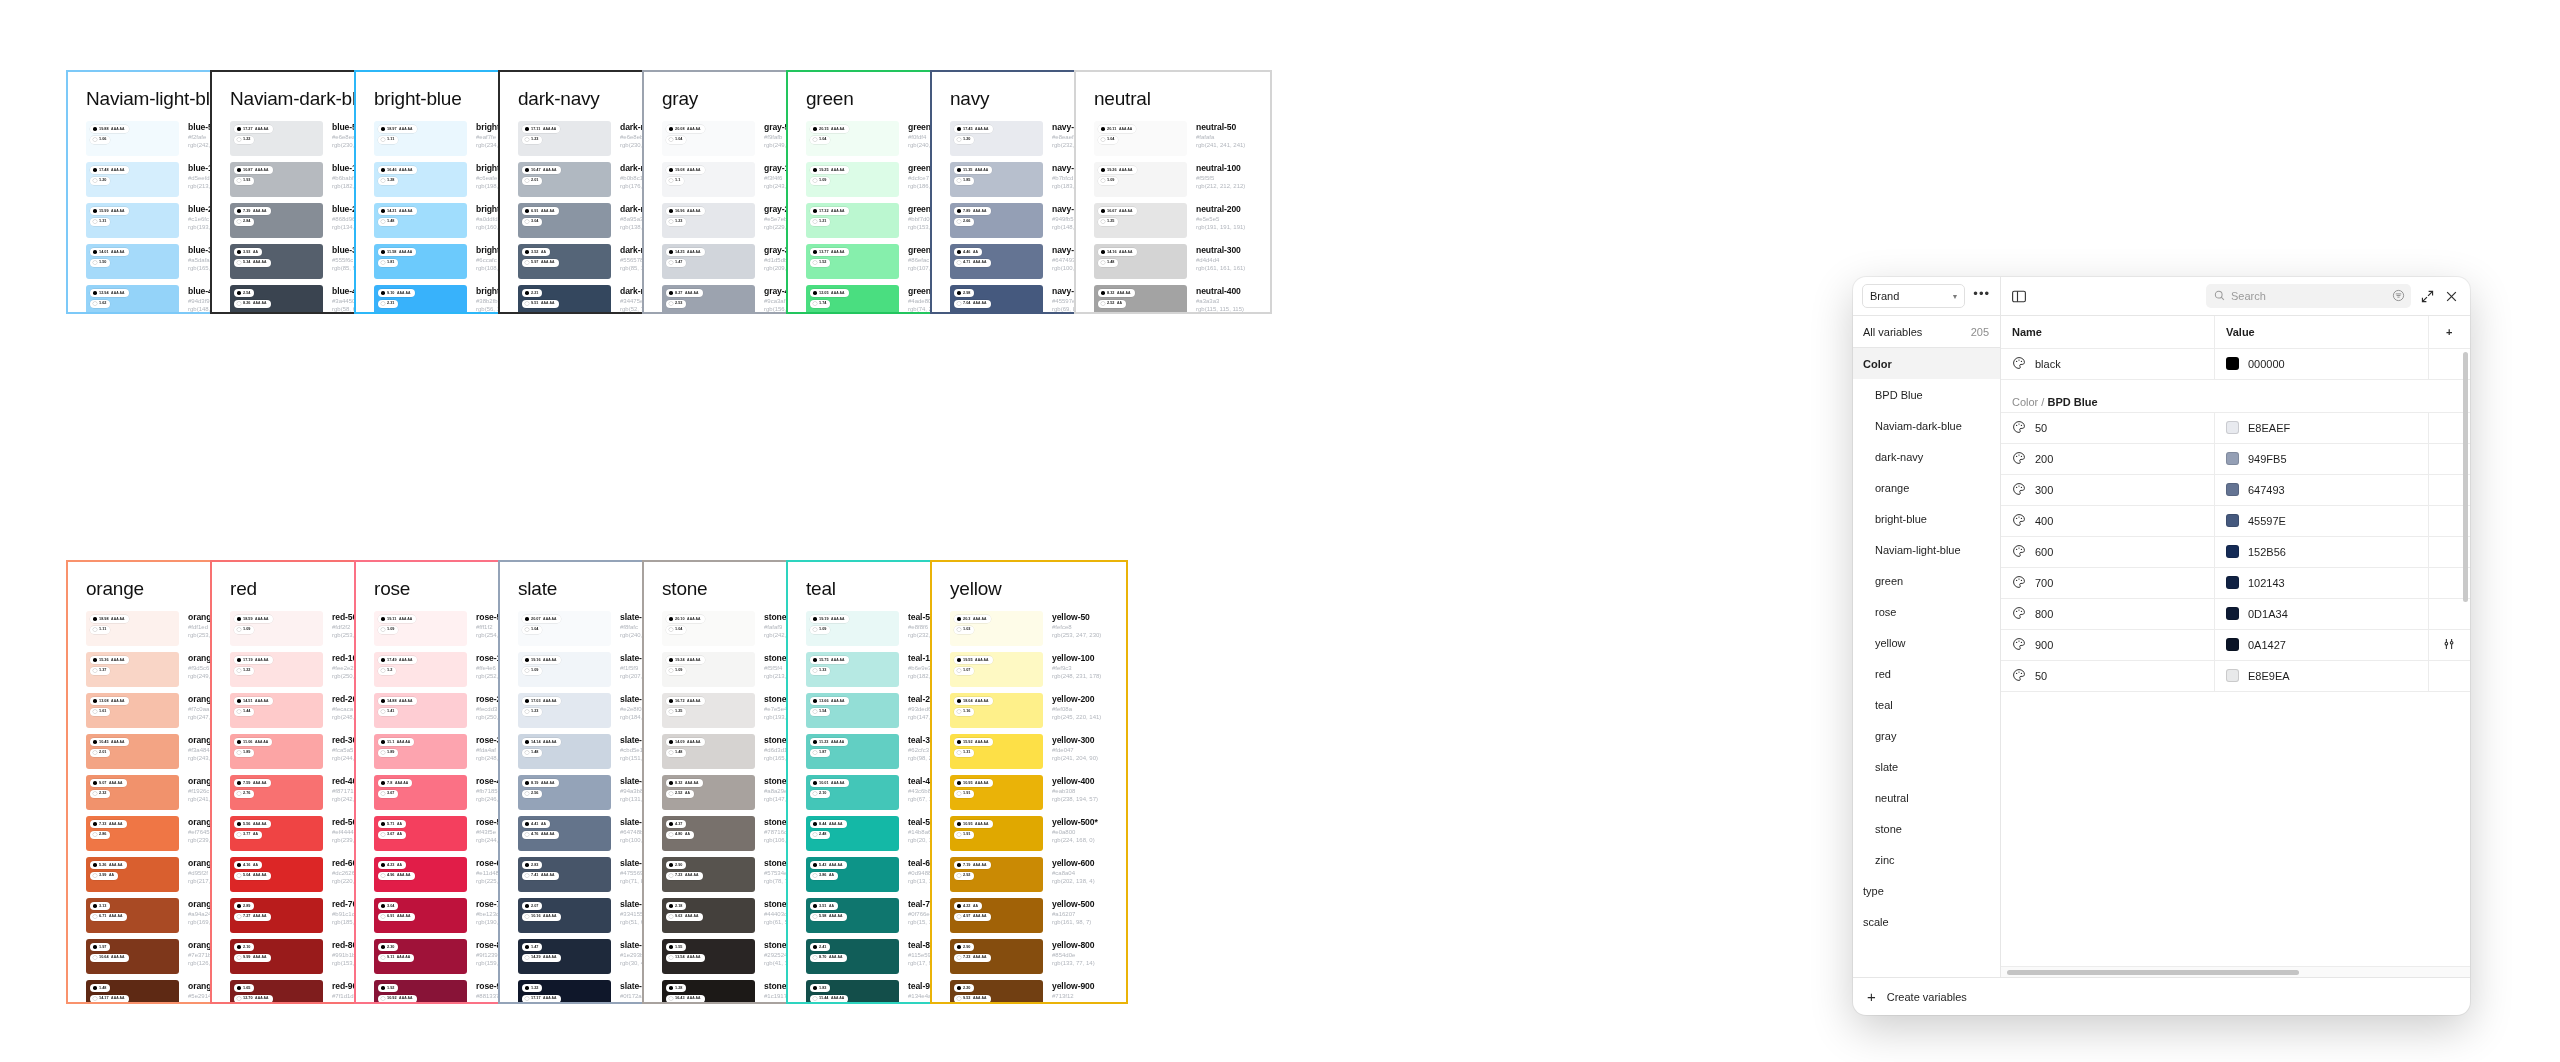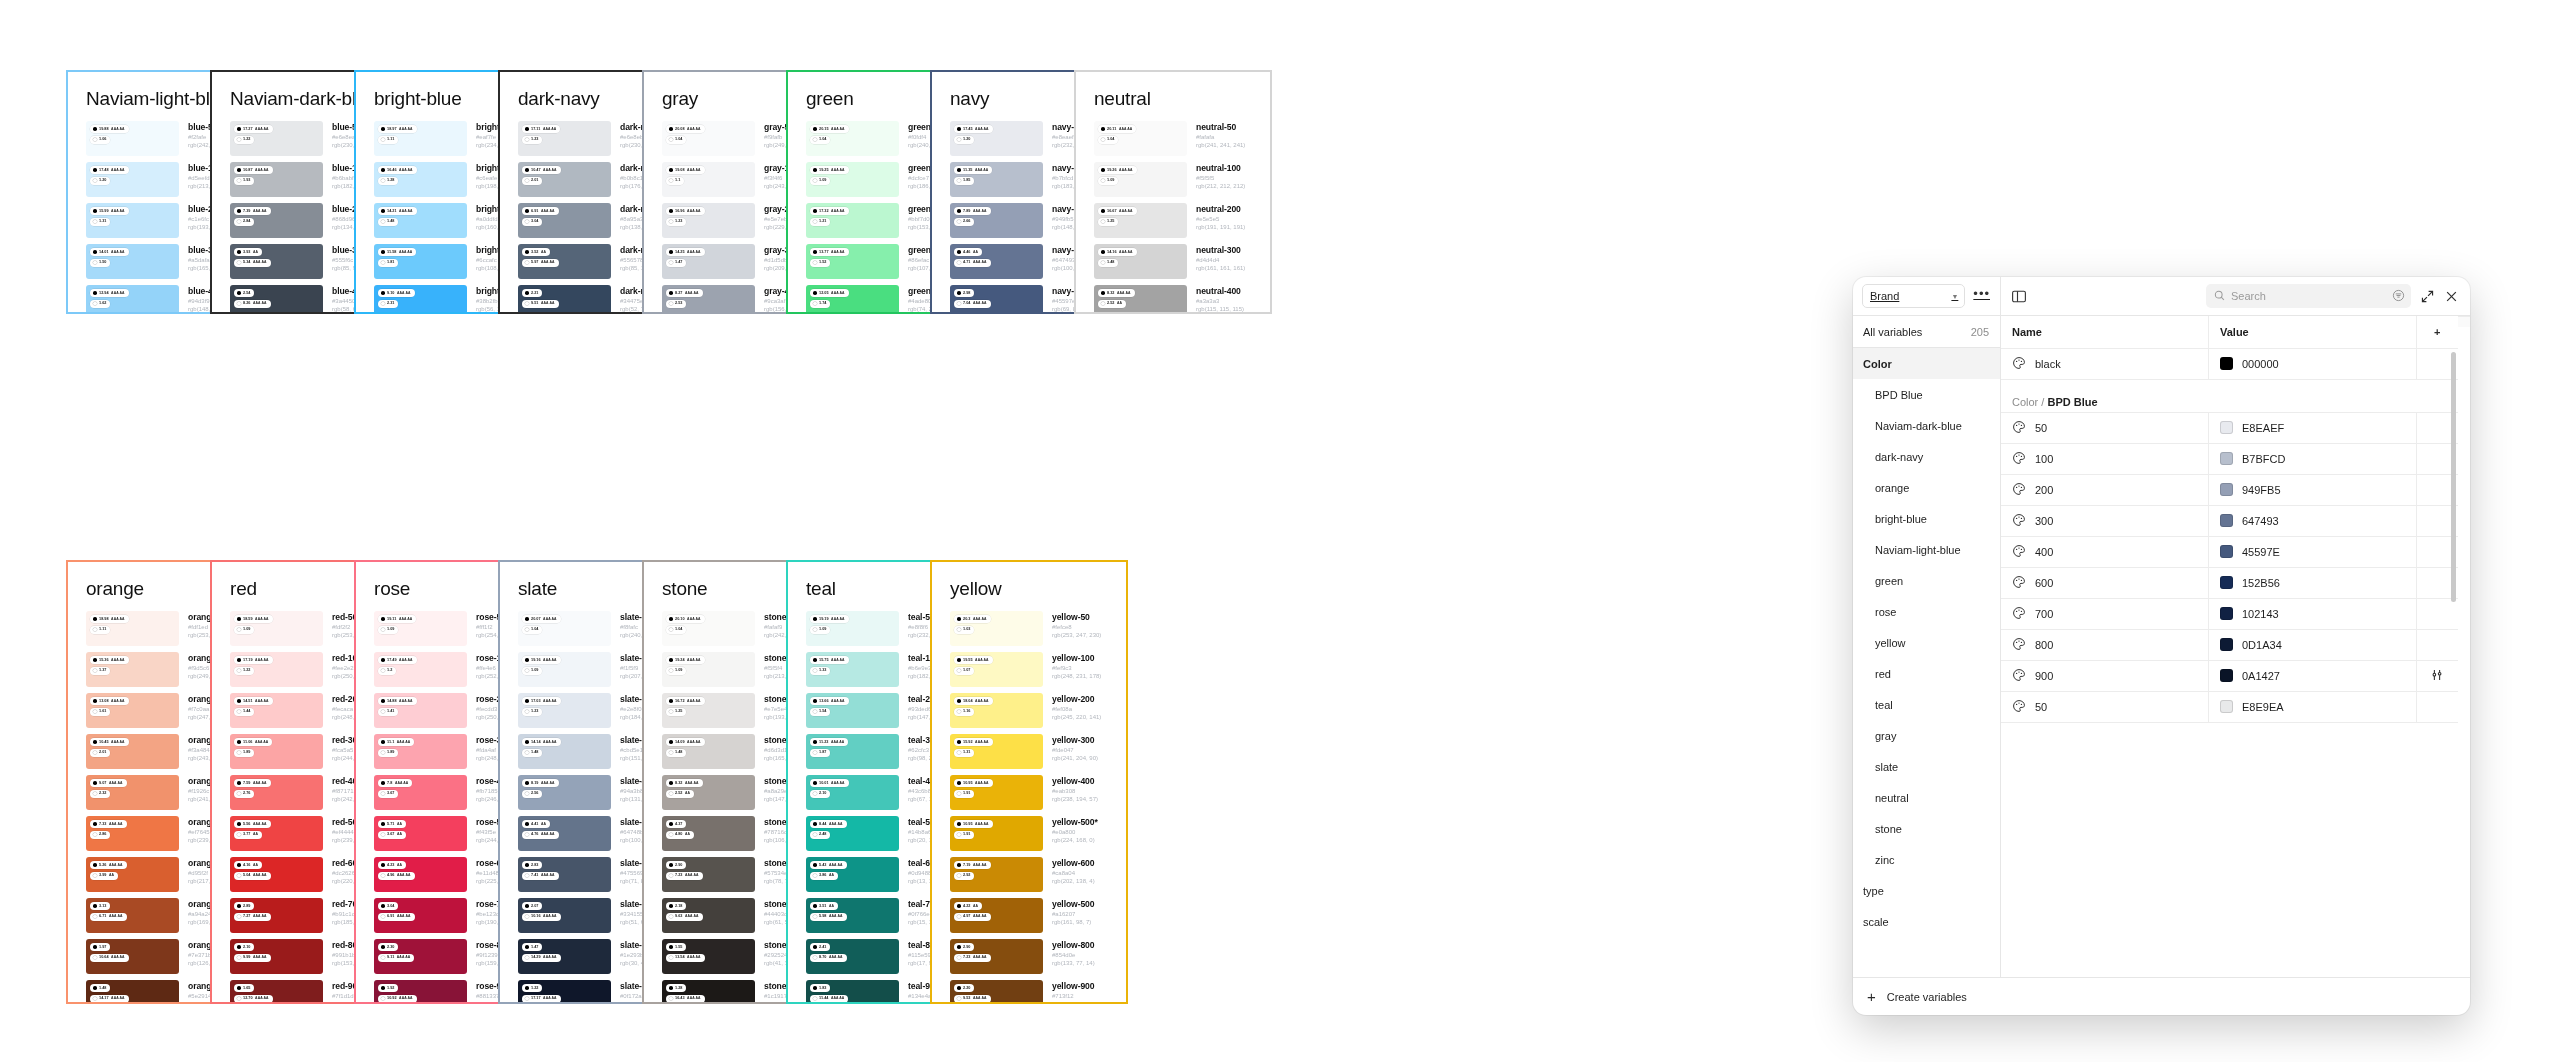--- a/index.html
+++ b/index.html
@@ -80,21 +80,20 @@
     overflow:hidden;
     font-size:11px;
     color:#1e1e1e;
   }
   .vp-top { display:flex; height:38px; flex:0 0 auto; }
   .vp-top-left {
     width:148px; flex:0 0 auto;
     display:flex; align-items:center; gap:6px;
     padding:0 8px 0 9px;
     border-right:1px solid #e6e6e6;
-    text-decoration:underline;
   }
   .collsel {
     flex:1 1 auto; height:24px;
     display:flex; align-items:center; justify-content:space-between;
     padding:0 6px 0 7px;
     border:1px solid #e0e0e0; border-radius:5px;
     font-size:11px; color:#1e1e1e;
     background:#fff;
   }
   .chev { font-size:7px; color:#7a7a7a; }
@@ -131,21 +130,21 @@
   .grp-head {
     height:31px; display:flex; align-items:center; padding:0 10px;
     font-size:11px; font-weight:700; background:#f3f3f3;
   }
   .grp-head.plain { background:transparent; font-weight:400; }
   .side-item {
     height:31px; display:flex; align-items:center; padding:0 10px 0 22px;
     font-size:11px; color:#1e1e1e; white-space:nowrap;
   }
 
-  .vp-main { flex:1 1 auto; display:flex; flex-direction:row; min-width:0; }
+  .vp-main { flex:1 1 auto; display:flex; flex-direction:column; min-width:0; }
   .tbl-wrap { flex:1 1 auto; overflow:hidden; position:relative; }
   .tbl { width:100%; border-collapse:collapse; table-layout:fixed; }
   .tbl th, .tbl td {
     border-bottom:1px solid #ececec; border-right:1px solid #ececec;
     height:31px; padding:0 11px; text-align:left; font-size:11px; font-weight:400;
     white-space:nowrap; overflow:hidden;
   }
   .tbl th { font-weight:700; height:32px; }
   .tbl td.c-name { width:185px; }
   .tbl td.c-val  { width:unset; }
@@ -2378,40 +2377,20 @@
                           <circle cx="8" cy="4.7" r=".78" fill="#2c2c2c" stroke="none"></circle>
                           <circle cx="10.8" cy="6.2" r=".78" fill="#2c2c2c" stroke="none"></circle>
                         </svg></span>
                       <span>50</span>
                     </span>
                   </td>
                   <td class="c-val">
                     <span class="cellflex">
                       <span class="chip" style="background:#E8EAEF"></span>
                       <span>E8EAEF</span>
-                    </span>
-                  </td>
-                  <td class="c-act"></td>
-                </tr>
-                <tr>
-                  <td class="c-name">
-                    <span class="cellflex">
-                      <span><svg viewBox="0 0 16 16" width="14" height="14" fill="none" stroke="#2c2c2c" stroke-width="1.1">
-                          <path d="M8 1.8c3.4 0 6.2 2.4 6.2 5.4 0 1.7-1.3 2.4-2.6 2.4h-1.3c-.9 0-1.5.6-1.5 1.4 0 .4.2.7.4 1 .2.3.3.5.3.9 0 .7-.6 1.3-1.5 1.3-3.4 0-6.2-2.8-6.2-6.2S4.6 1.8 8 1.8Z"></path>
-                          <circle cx="5.3" cy="6.2" r=".78" fill="#2c2c2c" stroke="none"></circle>
-                          <circle cx="8" cy="4.7" r=".78" fill="#2c2c2c" stroke="none"></circle>
-                          <circle cx="10.8" cy="6.2" r=".78" fill="#2c2c2c" stroke="none"></circle>
-                        </svg></span>
-                      <span>100</span>
-                    </span>
-                  </td>
-                  <td class="c-val">
-                    <span class="cellflex">
-                      <span class="chip" style="background:#B7BFCD"></span>
-                      <span>B7BFCD</span>
                     </span>
                   </td>
                   <td class="c-act"></td>
                 </tr>
                 <tr>
                   <td class="c-name">
                     <span class="cellflex">
                       <span><svg viewBox="0 0 16 16" width="14" height="14" fill="none" stroke="#2c2c2c" stroke-width="1.1">
                           <path d="M8 1.8c3.4 0 6.2 2.4 6.2 5.4 0 1.7-1.3 2.4-2.6 2.4h-1.3c-.9 0-1.5.6-1.5 1.4 0 .4.2.7.4 1 .2.3.3.5.3.9 0 .7-.6 1.3-1.5 1.3-3.4 0-6.2-2.8-6.2-6.2S4.6 1.8 8 1.8Z"></path>
                           <circle cx="5.3" cy="6.2" r=".78" fill="#2c2c2c" stroke="none"></circle>

